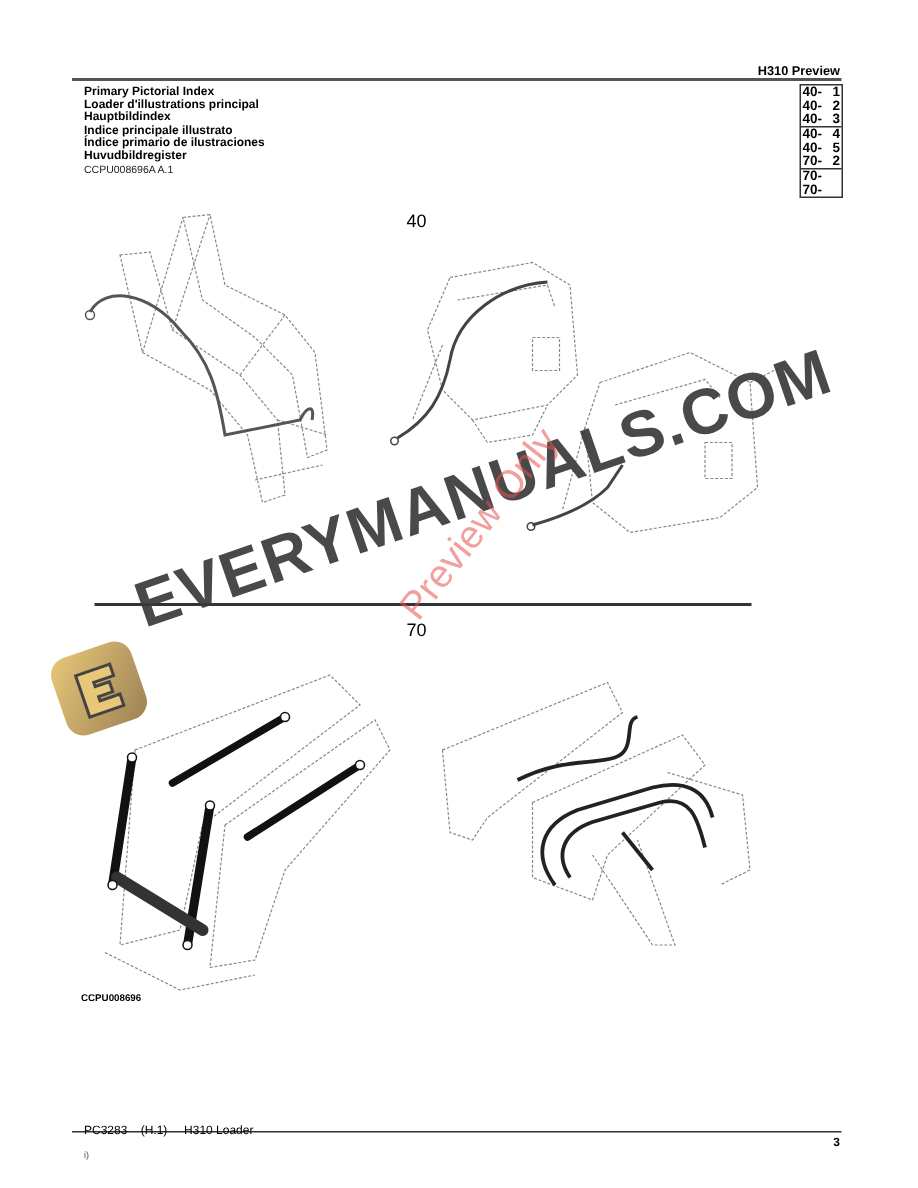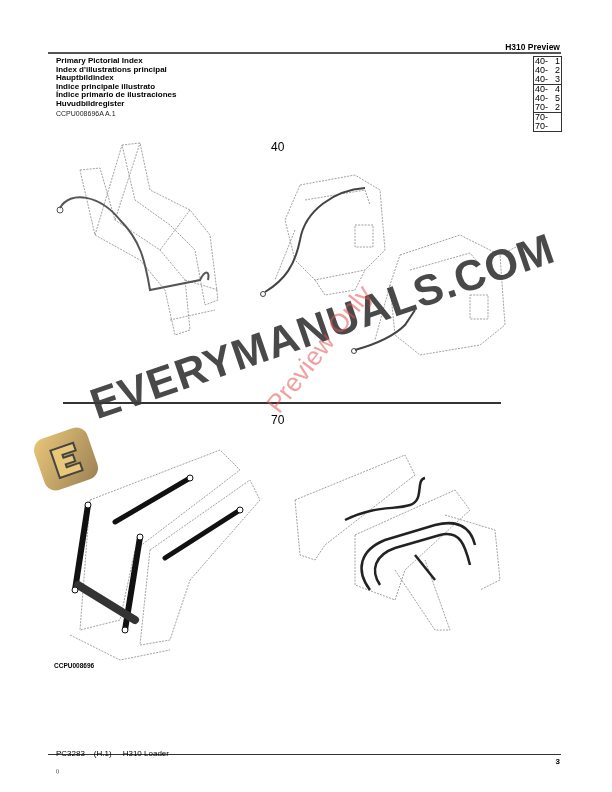--- a/index.html
+++ b/index.html
@@ -7,21 +7,21 @@
            font-family: "Liberation Sans", sans-serif; color: #000; }
     .abs { position: absolute; }
     .header-rule { left: 48px; top: 52px; width: 513px; height: 2px; background: #555; }
     .header-model { right: 52px; top: 42px; font-size: 8.5px; font-weight: bold; }
     .index-titles { left: 56px; top: 57px; font-size: 8px; font-weight: bold; line-height: 8.6px; }
     .index-titles div { white-space: nowrap; }
     .index-code { left: 56px; top: 110px; font-size: 7px; color: #222; }
     .ref-table { left: 533px; top: 56px; width: 27px; border: 1px solid #333; font-size: 9px; line-height: 9px; }
     .ref-group { border-bottom: 1px solid #333; padding: 0 1px; }
     .ref-group:last-child { border-bottom: none; }
-    .ref-row { display: flex; justify-content: space-between; height: 9px; }
+    .ref-row { display: flex; justify-content: space-between; height: 9px; font-weight: bold; }
     .section-label { font-size: 12px; font-weight: normal; }
     .divider { left: 63px; top: 402px; width: 438px; height: 2px; background: #333; }
     .fig-code { left: 54px; top: 662px; font-size: 6.5px; font-weight: bold; }
     .footer-rule { left: 48px; top: 754px; width: 513px; height: 1px; background: #333; }
     .footer-left { left: 56px; top: 749px; font-size: 8px; white-space: pre; }
     .footer-sub { left: 56px; top: 768px; font-size: 6px; color: #444; }
     .footer-page { right: 52px; top: 757px; font-size: 8px; font-weight: bold; }
     svg.art { position: absolute; overflow: visible; }
     .wm-big { left: 100px; top: 380px; font-size: 43px; font-weight: bold; color: #3a3a3a;
               transform-origin: left bottom; transform: rotate(-19deg); white-space: nowrap; letter-spacing: 1px; opacity: 0.92; }
@@ -32,21 +32,21 @@
     .wm-logo svg { position: absolute; left: 8px; top: 8px; }
   </style>
 </head>
 <body>
 
 <div class="abs header-model">H310  Preview</div>
 <div class="abs header-rule"></div>
 
 <div class="abs index-titles">
   <div>Primary Pictorial Index</div>
-  <div>Index d'illustrations principal</div>
+  <div>Loader d'illustrations principal</div>
   <div>Hauptbildindex</div>
   <div>Indice principale illustrato</div>
   <div>Índice primario de ilustraciones</div>
   <div>Huvudbildregister</div>
 </div>
 <div class="abs index-code">CCPU008696A A.1</div>
 
 <div class="abs ref-table">
   <div class="ref-group">
     <div class="ref-row">

